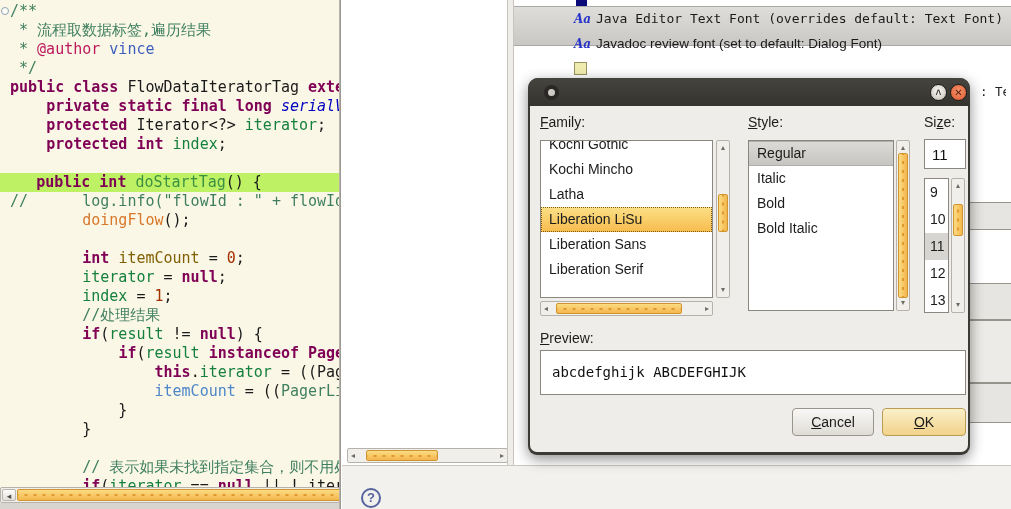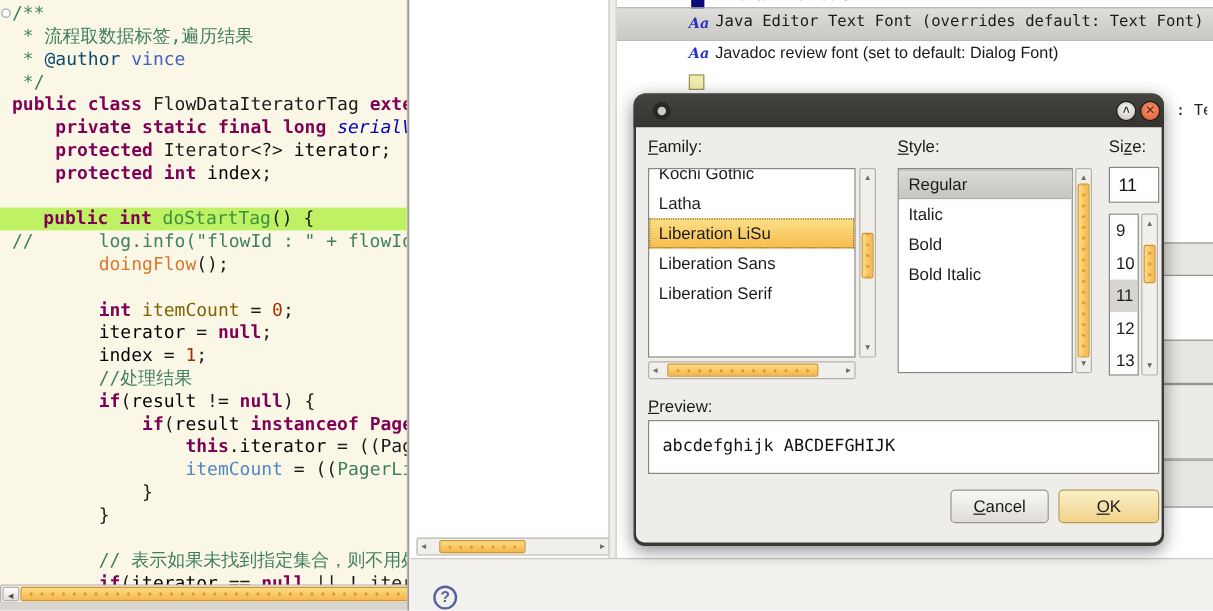--- a/index.html
+++ b/index.html
@@ -13,23 +13,23 @@
   #gutter { position:absolute; left:0; top:0; width:10px; height:509px; }
   .fold-dot { position:absolute; left:1px; width:8px; height:8px; border:1px solid #8FA3B5;
     border-radius:50%; background:#FDFDF6; }
   #code { position:absolute; left:10px; top:2px; width:400px;
     font-family:"DejaVu Sans Mono",monospace; font-size:15px; line-height:19px;
     white-space:pre; color:#1A1A1A; }
   .code-line { height:19px; }
   .code-line.hl { background:#bef264; margin-left:-10px; }
   .seg-k { color:#7F0055; font-weight:bold; }
   .seg-c { color:#3F7F5F; }
-  .seg-jt { color:#0c4a6e; }
+  .seg-jt { color:#be185d; }
   .seg-jv { color:#3F5FBF; }
-  .seg-f { color:#000000; }
+  .seg-f { color:#15803d; }
   .seg-sv { color:#0000C0; font-style:italic; }
   .seg-l { color:#7F5F00; }
   .seg-n { color:#A33000; }
   .seg-m { color:#3C9141; }
   .seg-o { color:#D9772A; }
   .seg-lb { color:#4E86C8; }
   .seg-p { color:#1A1A1A; }
   #editor-strip { position:absolute; left:0; top:503px; width:340px; height:6px; background:#D8D5D0; }
 
   
@@ -51,21 +51,21 @@
     background-size:8px 9px,100% 100%; background-position:center; background-repeat:repeat-y,no-repeat; }
 
   
   #prefs { position:absolute; left:340px; top:0; width:671px; height:509px;
     background:#fff; border-left:1px solid #9E9A93; }
   #tree-pane { position:absolute; left:1px; top:0; width:165px; height:465px; background:#fff; }
   #tree-hsb { left:6px; top:448px; width:161px; height:15px; }
   #splitter { position:absolute; left:166px; top:0; width:7px; height:465px; background:#EFEDE9;
     border-left:1px solid #C9C5BE; border-right:1px solid #C9C5BE; }
   #fontlist { position:absolute; left:173px; top:0; width:498px; height:465px; background:#fff; overflow:hidden; }
-  .flrow { position:absolute; left:0; width:100%; height:28px; line-height:24px; font-size:13.5px; color:#1A1A1A;padding-left:48px; }
+  .flrow { position:absolute; left:0; width:100%; height:40px; line-height:24px; font-size:13.5px; color:#1A1A1A;padding-left:48px; }
   .flrow .lbl { position:absolute; left:82px; white-space:nowrap; }
   .flrow.sel { background:linear-gradient(#DEDDDA,#C9C8C5);
     border-top:1px solid #A9A8A5; border-bottom:1px solid #A9A8A5; }
   .flrow.mono .lbl { font-family:"DejaVu Sans Mono",monospace; font-size:13px; }
   .fl-aa { position:absolute; left:60px; top:3px; font-family:"DejaVu Serif",serif;
     font-style:italic; font-weight:bold; font-size:12px; color:#2633C8; line-height:18px; }
   .fl-sq { position:absolute; left:62px; top:14px; width:11px; height:11px; background:#0A0A78; }
   .fl-swatch { position:absolute; left:60px; top:5px; width:13px; height:13px;
     background:#F0ECB0; border:1px solid #97935F; }
   #row-fragment { position:absolute; left:466px; top:84px; width:26px; height:16px; overflow:hidden;
@@ -178,20 +178,21 @@
     <div id="dlg-title">
       <div id="dlg-appicon"></div>
       <div class="wbtn" id="wbtn-unmax">˄</div>
       <div class="wbtn" id="wbtn-close">✕</div>
     </div>
     <div id="dlg-body">
 
       <div class="dlabel" style="left:10px;top:8px;"><u>F</u>amily:</div>
       <div class="listbox" id="family-list" style="left:10px;top:34px;width:173px;height:158px;">
           <div class="fam-item">Kochi Gothic</div>
+          <div class="fam-item">Kochi Mincho</div>
           <div class="fam-item">Latha</div>
           <div class="fam-item sel">Liberation LiSu</div>
           <div class="fam-item">Liberation Sans</div>
           <div class="fam-item">Liberation Serif</div>
         </div>
       <div class="sb" style="left:186px;top:34px;width:14px;height:158px;">
         <span class="arr up">▴</span>
         <span class="arr dn">▾</span>
         <div class="thumb thumb-v" style="left:1px;right:1px;top:53px;height:38px;"></div>
       </div>

